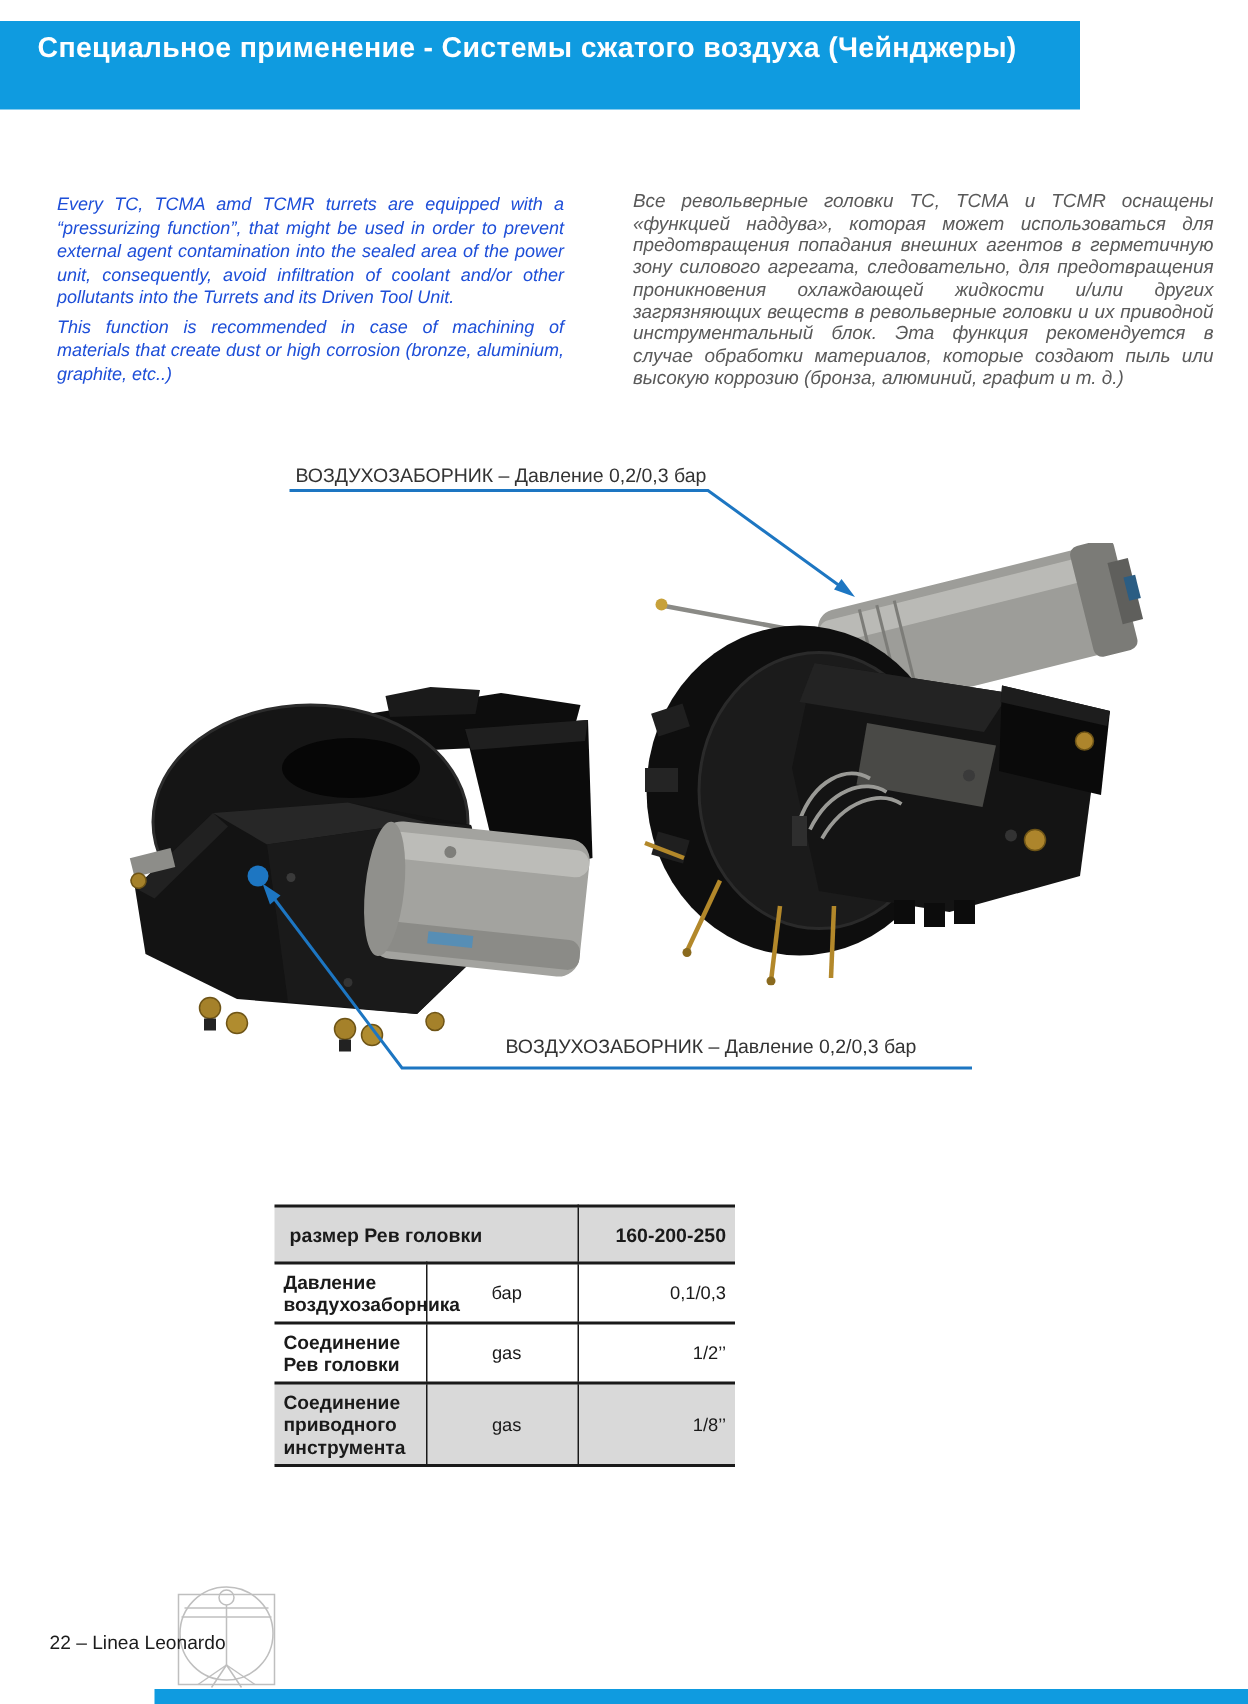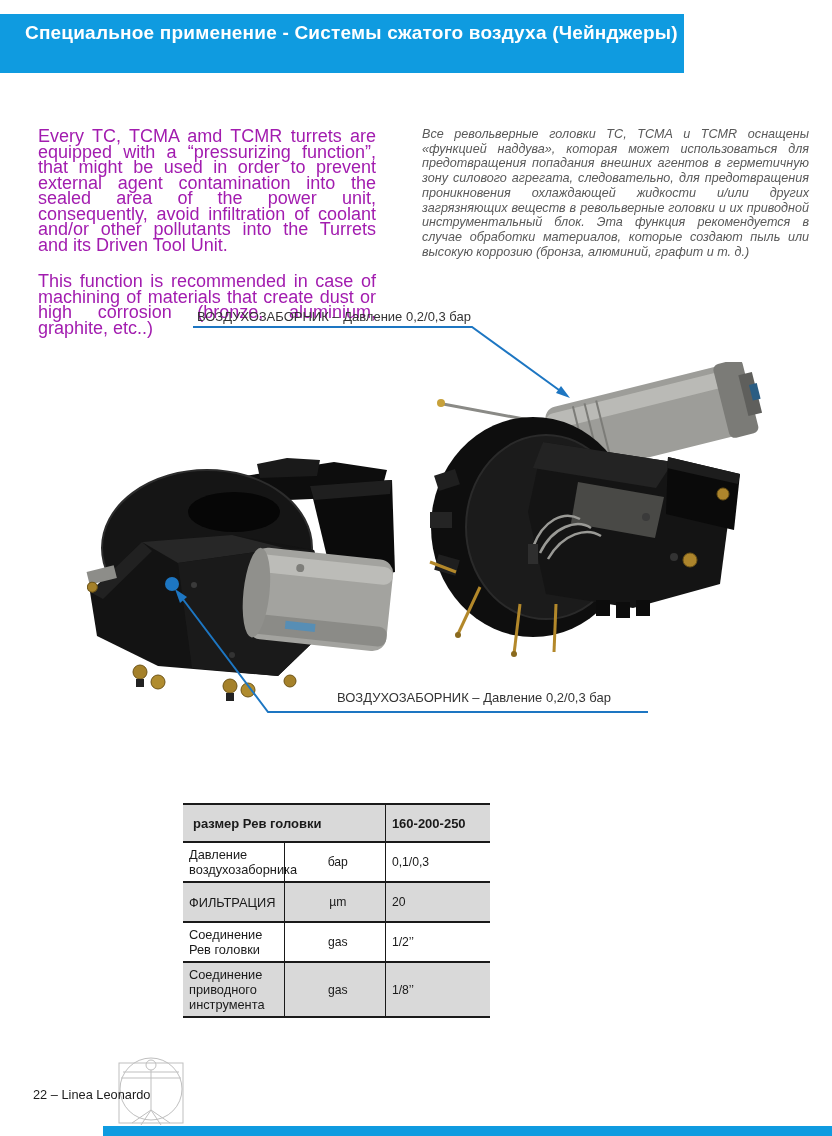--- a/index.html
+++ b/index.html
@@ -1,42 +1,42 @@
 <!DOCTYPE html>
 <html><head>
 <meta charset="utf-8">
 <style>
   html,body{margin:0;padding:0;background:#ffffff;}
   body{font-family:"Liberation Sans","DejaVu Sans",sans-serif;}
   .page{position:relative;width:832px;height:1136px;background:#ffffff;overflow:hidden;}
 
   
-  .header-bar{position:absolute;left:0;top:14px;width:684px;height:59px;background:#0f9be0;}
+  .header-bar{position:absolute;left:0;top:14px;width:684px;height:59px;background:#0f9be0;padding-left:36px;}
   .header-title{position:absolute;left:25px;top:8px;color:#ffffff;font-size:19px;font-weight:bold;letter-spacing:.2px;white-space:nowrap;}
 
   
-  .intro-en{position:absolute;left:38px;top:129px;width:338px;font-size:18px;line-height:15.5px;color:#a21caf;text-align:justify;}
-  .intro-en .para + .para{margin-top:21px;}
+  .intro-en{position:absolute;left:38px;top:129px;width:338px;font-size:12px;line-height:15.5px;color:#1d4ed8;text-align:justify;font-style:italic;}
+  .intro-en .para + .para{margin-top:4px;}
   .intro-ru{position:absolute;left:422px;top:127px;width:387px;font-size:12.6px;line-height:14.7px;color:#595959;text-align:justify;font-style:italic;}
 
   
   .callout-label{position:absolute;font-size:13px;color:#333333;white-space:nowrap;}
   .callout-top{left:197px;top:309px;}
   .callout-bottom{left:337px;top:690px;}
 
   
   .svg-abs{position:absolute;pointer-events:none;}
 
   
   .spec-table{position:absolute;left:183px;top:803px;width:307px;border-collapse:collapse;table-layout:fixed;border-top:2px solid #1a1a1a;border-bottom:2px solid #1a1a1a;}
   .spec-table td{padding:4px 6px;vertical-align:middle;color:#1a1a1a;}
   .spec-table tr{border-bottom:2px solid #1a1a1a;}
-  .spec-table .c-label{width:176px;font-size:12.8px;font-weight:normal;text-align:left;}
+  .spec-table .c-label{width:176px;font-size:12.8px;font-weight:bold;text-align:left;}
   .spec-table .c-unit{width:38px;font-size:12.2px;text-align:center;border-left:1.5px solid #1a1a1a;padding-left:12px;}
-  .spec-table .c-val{width:87px;font-size:12.2px;text-align:left;border-left:1.5px solid #1a1a1a;}
+  .spec-table .c-val{width:87px;font-size:12.2px;text-align:right;border-left:1.5px solid #1a1a1a;}
   .spec-table .bold{font-weight:bold;font-size:13px;}
   .row-gray{background:#d9d9d9;}
   .row-white{background:#ffffff;}
   .spec-table .header-label{padding-left:10px;height:28px;}
   .spec-table .tall{height:30px;}
 
   
   .footer-logo{position:absolute;left:110px;top:1052px;}
   .footer-text{position:absolute;left:33px;top:1087px;font-size:12.8px;color:#1c1c1c;white-space:nowrap;}
   .bottom-bar{position:absolute;left:103px;top:1126px;width:729px;height:10px;background:#0f9be0;}
@@ -178,25 +178,20 @@
   <table class="spec-table">
     <tbody>
         <tr class="row-gray">
       <td colspan="2" class="c-label bold header-label">размер Рев головки</td>
       <td class="c-val bold">160-200-250</td>
     </tr>
     <tr class="row-white">
       <td class="c-label">Давление воздухозаборника</td>
       <td class="c-unit">бар</td>
       <td class="c-val">0,1/0,3</td>
-    </tr>
-    <tr class="row-gray">
-      <td class="c-label tall">ФИЛЬТРАЦИЯ</td>
-      <td class="c-unit">µm</td>
-      <td class="c-val">20</td>
     </tr>
     <tr class="row-white">
       <td class="c-label tall">Соединение Рев головки</td>
       <td class="c-unit">gas</td>
       <td class="c-val">1/2’’</td>
     </tr>
     <tr class="row-gray">
       <td class="c-label">Соединение приводного инструмента</td>
       <td class="c-unit">gas</td>
       <td class="c-val">1/8’’</td>

